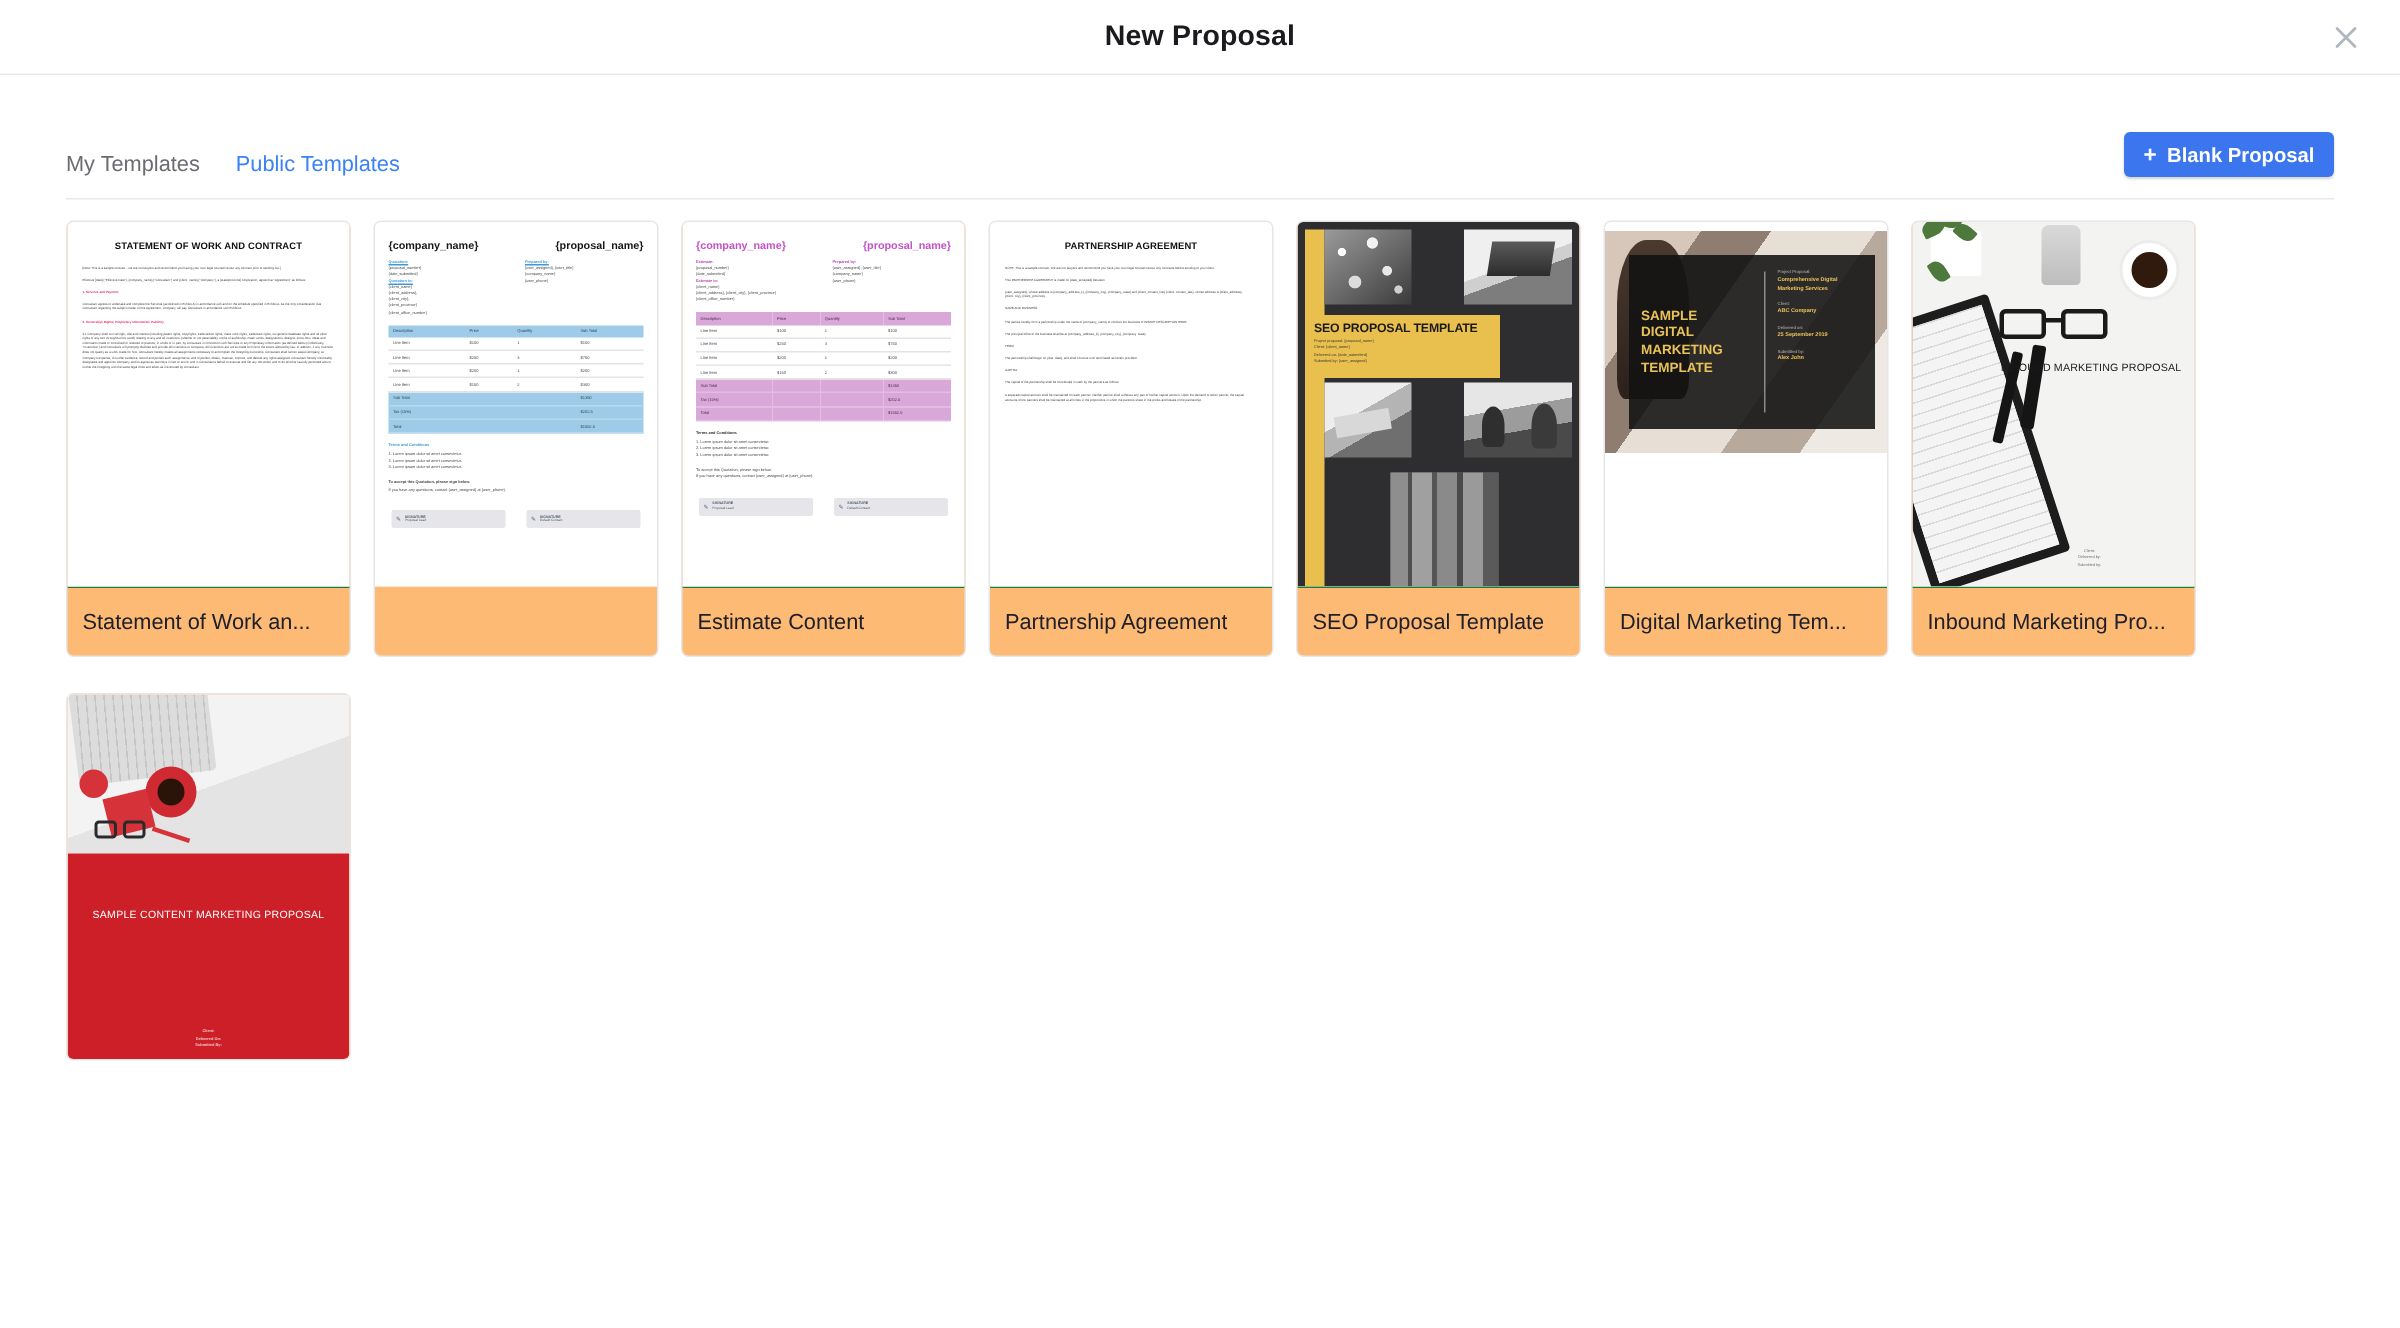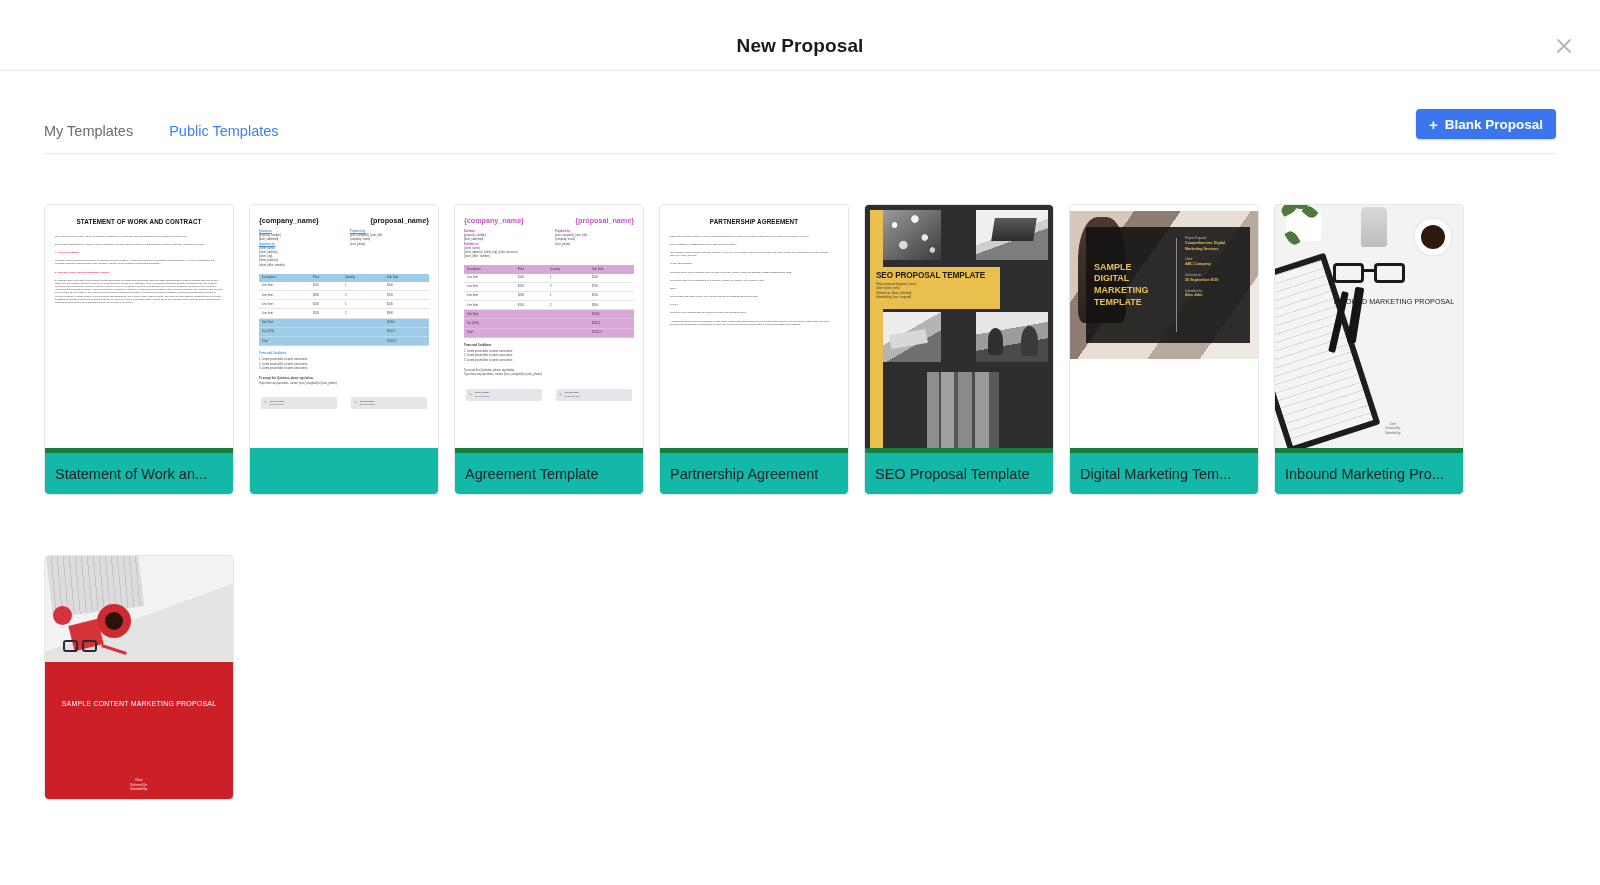--- a/index.html
+++ b/index.html
@@ -11,21 +11,20 @@
   }
 
   
   .modal-header {
     position: relative;
     height: 50px;
     border-bottom: 1px solid #e9e9ec;
     display: flex;
     align-items: center;
     justify-content: center;
-    margin-top: 21px;
   }
   .modal-title {
     font-size: 19px;
     font-weight: 700;
     color: #1b1b1f;
     letter-spacing: .1px;
   }
   .close-btn {
     position: absolute;
     right: 22px; top: 50%;
@@ -38,21 +37,21 @@
 
   
   .toolbar {
     position: relative;
     margin: 0 44px;
     padding-top: 56px;
     height: 82px;
     display: flex;
     align-items: flex-end;
   }
-  .tabs { display: flex; align-items: center; gap: 36px; padding-bottom: 14px; }
+  .tabs { display: flex; align-items: center; gap: 24px; padding-bottom: 14px; }
   .tab {
     font-size: 14.5px;
     color: #6b6b73;
     cursor: pointer;
     white-space: nowrap;
   }
   .tab.active { color: #3b82f6; }
 
   .blank-btn {
     position: absolute;
@@ -84,38 +83,37 @@
   .grid-wrap { padding: 14px 44px 0 44px; }
   .grid {
     display: grid;
     grid-template-columns: repeat(7, 190px);
     column-gap: 15px;
     row-gap: 24px;
   }
 
   .card {
     width: 190px;
-    background: #14b8a6;
+    background: #fdba74;
     border: 1px solid #e6e6ea;
     border-radius: 5px;
     overflow: hidden;
     cursor: pointer;
     display: flex;
     flex-direction: column;
-    margin-top: 36px;
   }
   .card-thumb {
     height: 243px;
     background: #fff;
     position: relative;
     overflow: hidden;
     flex: none;
   }
   .card-foot {
-    border-top: 5px solid #15803d;
+    border-top: 1px solid #15803d;
     height: 46px;
     display: flex;
     align-items: center;
     padding: 0 10px;
     flex: none;
   }
   .card-title {
     font-size: 14.5px;
     color: #20202a;
     white-space: nowrap;
@@ -584,21 +582,21 @@
               <span class="sig-tx"><b>SIGNATURE</b><span>Proposal Lead</span></span>
             </div>
             <div class="sig-box">
               <span class="sig-pen">✎</span>
               <span class="sig-tx"><b>SIGNATURE</b><span>Default Contact</span></span>
             </div>
           </div>
         </div>
       </div>
       <div class="card-foot">
-        <div class="card-title">Agreement Template</div>
+        <div class="card-title">Estimate Content</div>
       </div>
     </div>
 
     <div class="card">
       <div class="card-thumb">
         <div class="doc">
           <div class="h1">PARTNERSHIP AGREEMENT</div>
           <p>NOTE: This is a sample contract. We are not lawyers and recommend you have your own legal counsel review any contracts before sending to your client.</p>
           <p>This PARTNERSHIP AGREEMENT is made on {date_accepted} between</p>
           <p>{user_assigned}, whose address is {company_address_1}, {company_city}, {company_state} and {client_contact_first} {client_contact_last}, whose address is {client_address}, {client_city}, {client_province}.</p>

